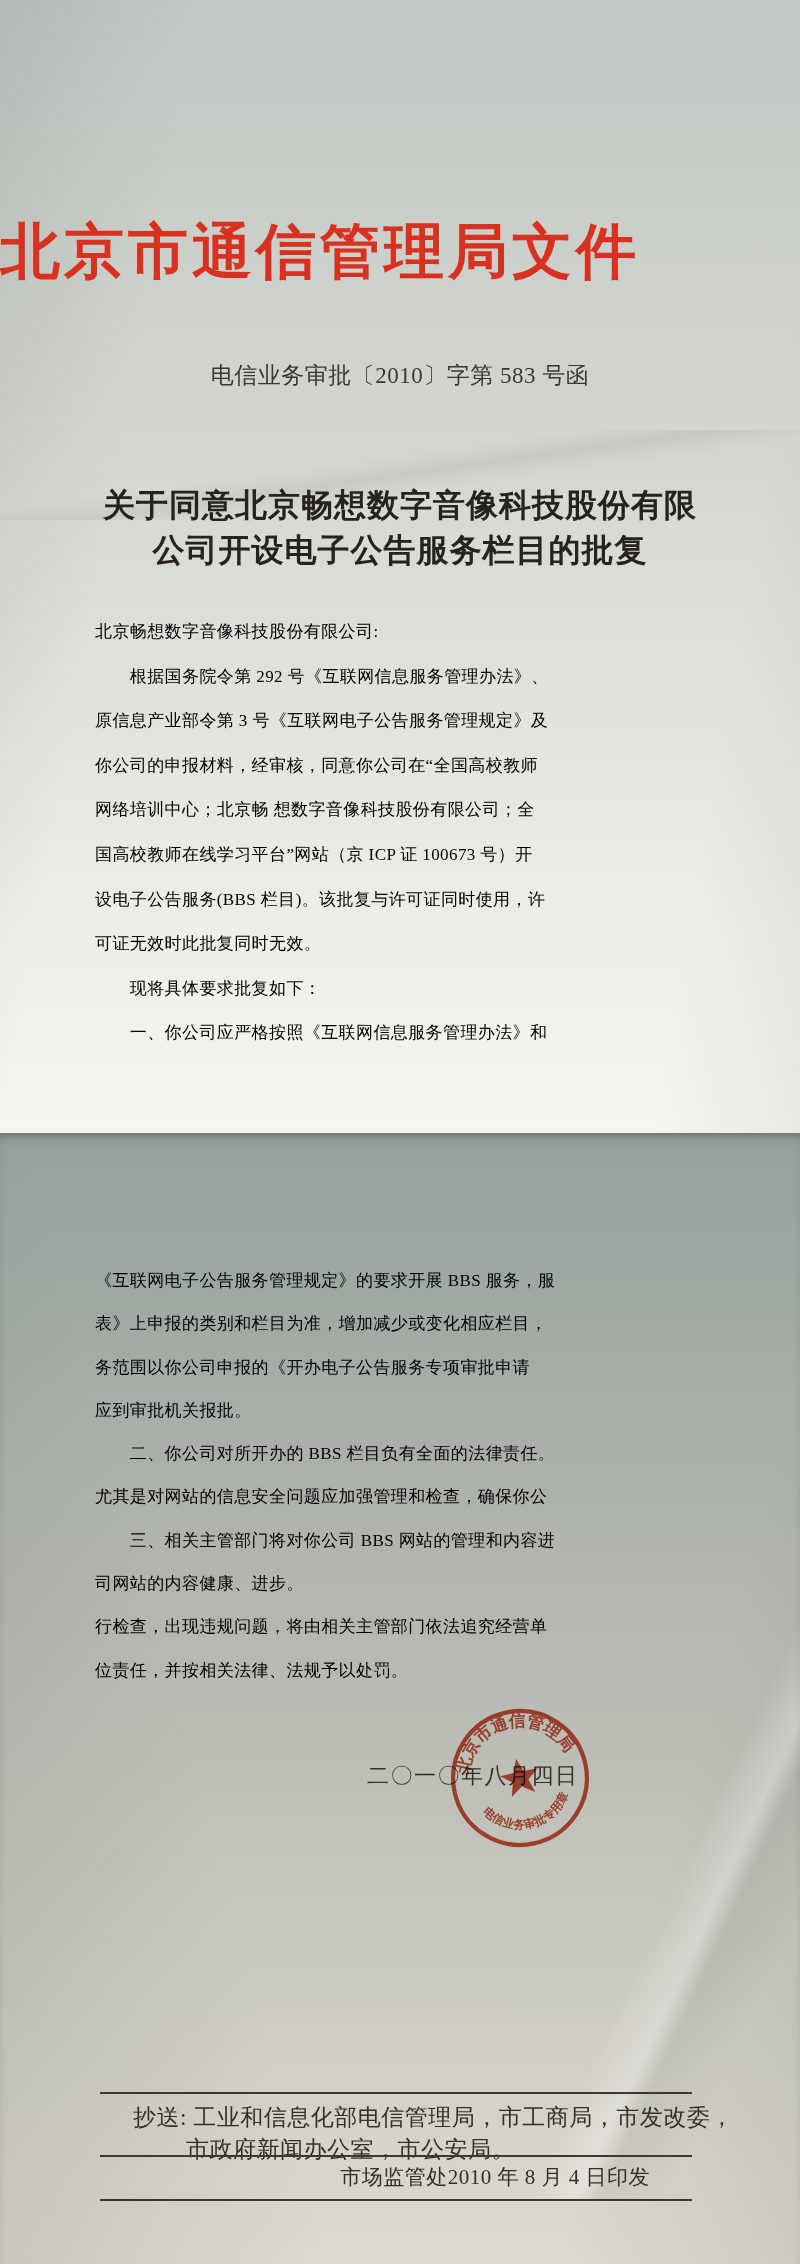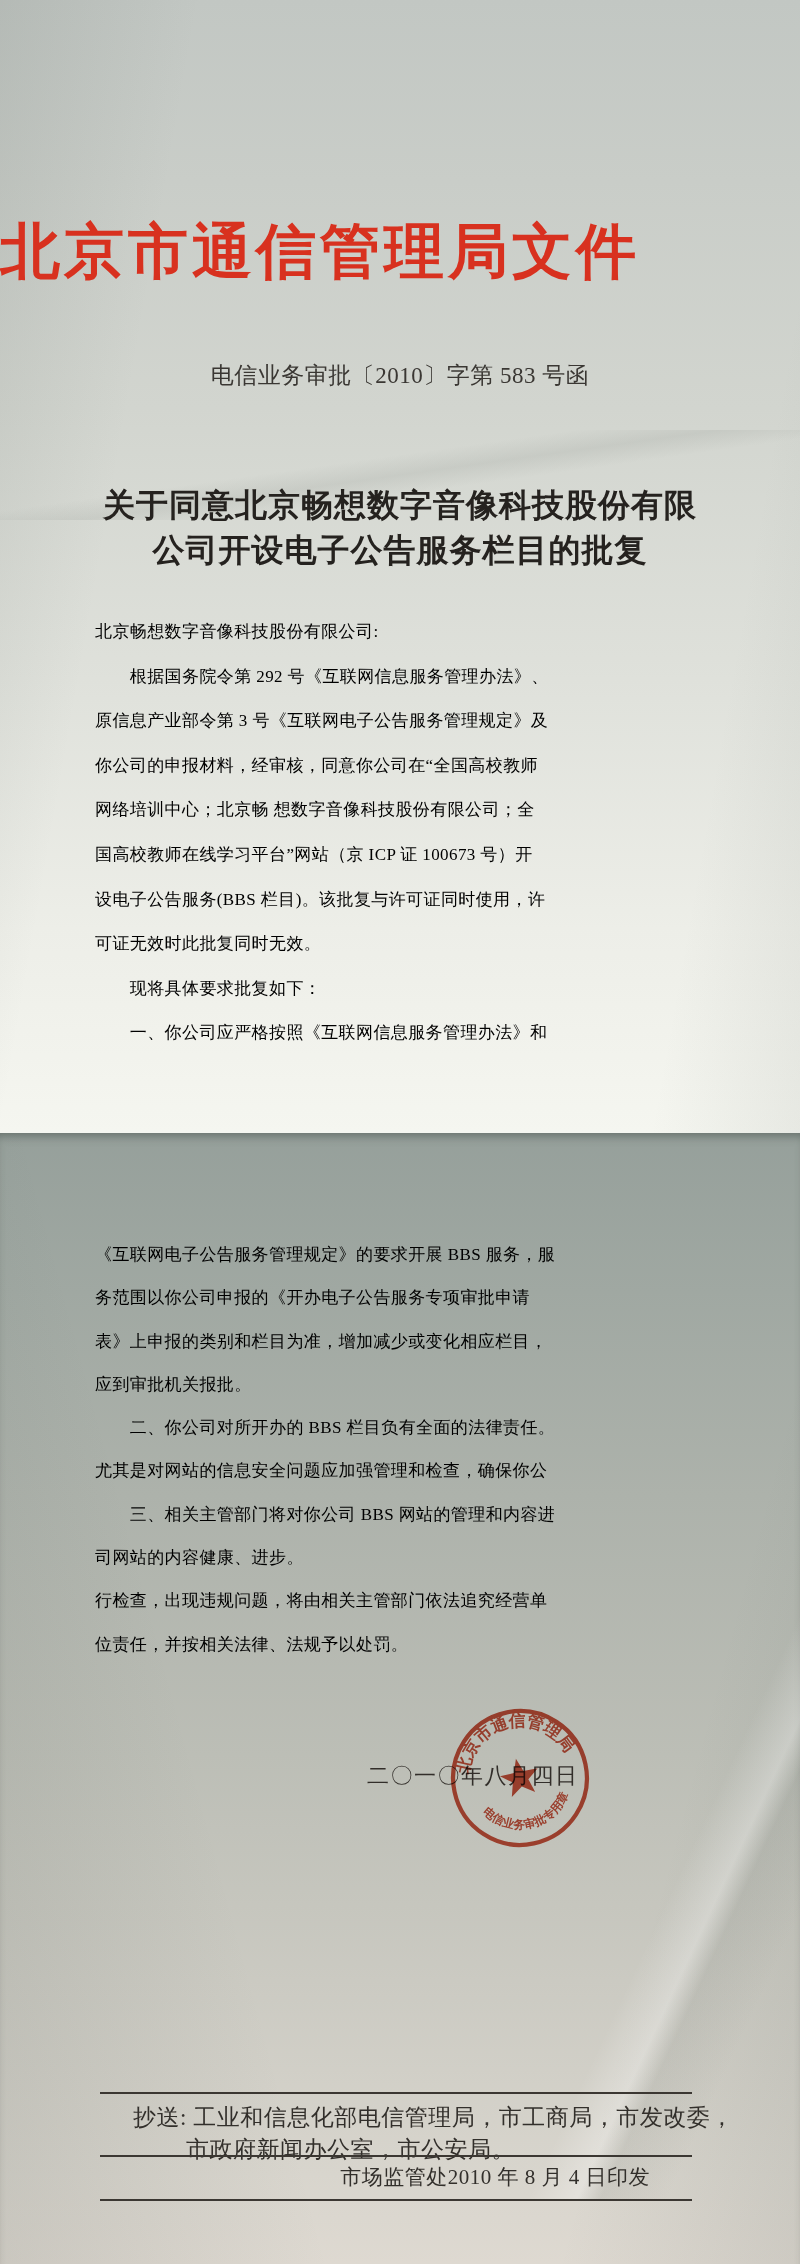--- a/index.html
+++ b/index.html
@@ -37,21 +37,21 @@
   .doc-number{
     position:absolute;top:360px;left:0;width:800px;text-align:center;
     font-size:23px;letter-spacing:.5px;color:#3a3733;white-space:nowrap;
   }
   .doc-title{
     position:absolute;top:483px;left:0;width:800px;text-align:center;
     font-size:32px;font-weight:bold;line-height:45px;letter-spacing:1px;color:#25221f;
   }
   .body-block{position:absolute;left:95px;width:625px;font-size:17px;color:#000000;}
   #body1{top:610px;line-height:44.6px;}
-  #body2{top:1233px;line-height:43.3px;}
+  #body2{top:1259px;line-height:43.3px;}
   .body-line{white-space:pre;letter-spacing:.4px;}
   
   .date-line{
     position:absolute;left:367px;top:1761px;font-size:22px;
     letter-spacing:1.5px;color:#322e2a;white-space:nowrap;
   }
   .seal{
     position:absolute;left:444px;top:1702px;width:152px;height:152px;
     transform:rotate(-12deg);mix-blend-mode:multiply;opacity:.92;
   }
@@ -96,22 +96,22 @@
       <div class="body-line">网络培训中心；北京畅 想数字音像科技股份有限公司；全</div>
       <div class="body-line">国高校教师在线学习平台”网站（京 ICP 证 100673 号）开</div>
       <div class="body-line">设电子公告服务(BBS 栏目)。该批复与许可证同时使用，许</div>
       <div class="body-line">可证无效时此批复同时无效。</div>
       <div class="body-line">　　现将具体要求批复如下：</div>
       <div class="body-line">　　一、你公司应严格按照《互联网信息服务管理办法》和</div>
     </div>
 
   <div id="body2" class="body-block">
       <div class="body-line">《互联网电子公告服务管理规定》的要求开展 BBS 服务，服</div>
+      <div class="body-line">表》上申报的类别和栏目为准，增加减少或变化相应栏目，</div>
       <div class="body-line">务范围以你公司申报的《开办电子公告服务专项审批申请</div>
-      <div class="body-line">表》上申报的类别和栏目为准，增加减少或变化相应栏目，</div>
       <div class="body-line">应到审批机关报批。</div>
       <div class="body-line">　　二、你公司对所开办的 BBS 栏目负有全面的法律责任。</div>
       <div class="body-line">尤其是对网站的信息安全问题应加强管理和检查，确保你公</div>
       <div class="body-line">　　三、相关主管部门将对你公司 BBS 网站的管理和内容进</div>
       <div class="body-line">司网站的内容健康、进步。</div>
       <div class="body-line">行检查，出现违规问题，将由相关主管部门依法追究经营单</div>
       <div class="body-line">位责任，并按相关法律、法规予以处罚。</div>
     </div>
 
   <div class="date-line">二〇一〇年八月四日</div>

